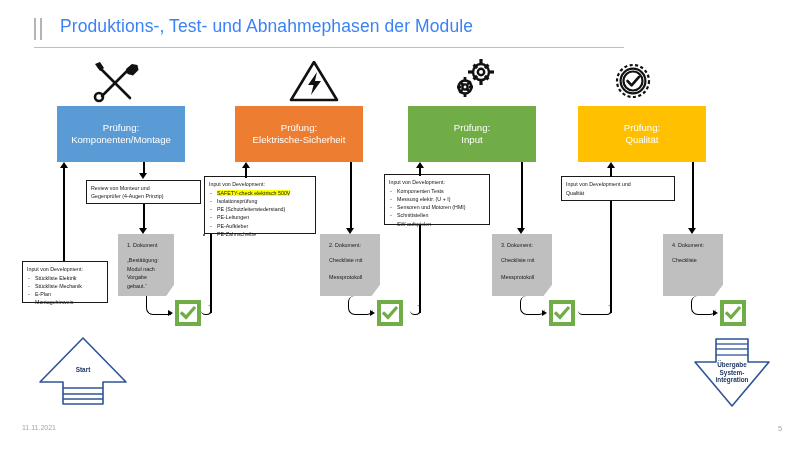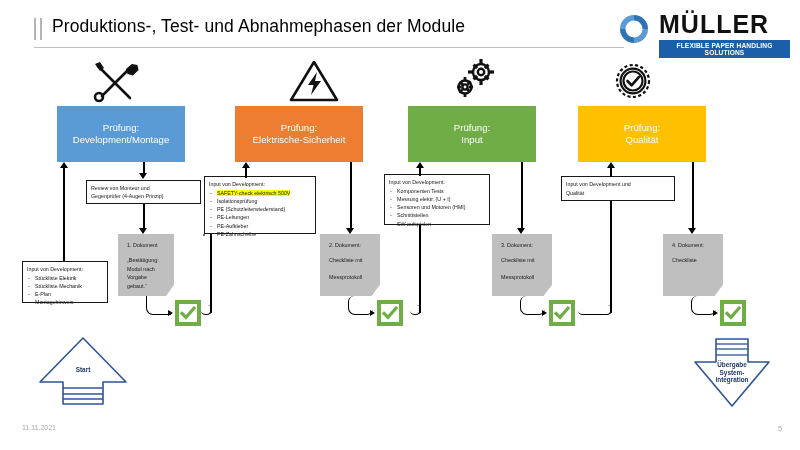--- a/index.html
+++ b/index.html
@@ -10,22 +10,22 @@
     position:relative;
   }
   #slide{position:relative;width:800px;height:450px;overflow:hidden;}
 
   
   .title-bars{position:absolute;left:34px;top:18px;width:10px;height:22px;}
   .title-bars i{display:block;position:absolute;top:0;width:2px;height:22px;background:#b4b4b4;}
   .title-bars i:nth-child(1){left:0;}
   .title-bars i:nth-child(2){left:6px;}
   .page-title{
-    position:absolute;left:52px;top:16px;
-    font-size:17.5px;color:#000000;white-space:nowrap;letter-spacing:.1px;
+    position:absolute;left:60px;top:16px;
+    font-size:17.5px;color:#3b82f6;white-space:nowrap;letter-spacing:.1px;
   }
   .title-rule{position:absolute;left:34px;top:47px;width:590px;height:1px;background:#bfbfbf;}
 
   
   .logo{position:absolute;left:615px;top:9px;width:175px;height:44px;}
   .logo .mark{position:absolute;left:0;top:2px;width:38px;height:36px;}
   .logo .word{position:absolute;left:44px;top:0px;font-size:25px;font-weight:bold;color:#111;letter-spacing:1px;line-height:30px;}
   .logo .tag{
     position:absolute;left:44px;top:31px;width:131px;
     background:#1b5fa8;color:#ffffff;font-size:6.6px;font-weight:bold;
@@ -98,33 +98,20 @@
 
 <div id="slide">
 
   <div class="title-bars">
       <i></i>
       <i></i>
     </div>
   <div class="page-title">Produktions-, Test- und Abnahmephasen der Module</div>
   <div class="title-rule"></div>
 
-  <div class="logo">
-    <div class="mark">
-      <svg width="38" height="36" viewBox="0 0 38 36">
-        <path d="M19 4 A14 14 0 0 1 33 18 L27.5 18 A8.5 8.5 0 0 0 19 9.5 Z" fill="#2E74B5"></path>
-        <path d="M19 32 A14 14 0 0 1 5 18 L10.5 18 A8.5 8.5 0 0 0 19 26.5 Z" fill="#2E74B5"></path>
-        <path d="M33 18 A14 14 0 0 1 19 32 L19 26.5 A8.5 8.5 0 0 0 27.5 18 Z" fill="#5B9BD5"></path>
-        <path d="M5 18 A14 14 0 0 1 19 4 L19 9.5 A8.5 8.5 0 0 0 10.5 18 Z" fill="#5B9BD5"></path>
-        <circle cx="19" cy="18" r="5" fill="#ffffff"></circle>
-      </svg>
-    </div>
-    <div class="word">MÜLLER</div>
-    <div class="tag">FLEXIBLE PAPER HANDLING SOLUTIONS</div>
-  </div>
 
   <div class="topicon" style="left:88px;top:58px;">
     <svg width="54" height="48" viewBox="0 0 54 48">
       <g stroke="#111" stroke-width="2.6" fill="none" stroke-linecap="round">
         <line x1="10" y1="8" x2="42" y2="40"></line>
         <line x1="44" y1="8" x2="14" y2="38"></line>
       </g>
       <path d="M44 6 l-6 5 1.5 5 5.5 1.5 5.5-5.5 -1-5z" fill="#111"></path>
       <circle cx="11" cy="39" r="4" fill="none" stroke="#111" stroke-width="2.6"></circle>
       <path d="M7 6 l5 -2 4 6 -4 3z" fill="#111"></path>
@@ -174,21 +161,21 @@
         <circle cx="24" cy="23" r="12.4"></circle>
         <circle cx="24" cy="23" r="9.5"></circle>
         <path d="M18.5 23 L22.6 27.4 L30 18.8" stroke-width="2.6" stroke-linecap="round" stroke-linejoin="round"></path>
       </g>
     </svg>
   </div>
 
   <div class="phase" style="left:57px;top:106px;width:128px;height:56px;background:#5B9BD5;">
     <div>
       <span>Prüfung:</span>
-      <span>Development/Montage</span>
+      <span>Komponenten/Montage</span>
     </div>
   </div>
 
   <div class="phase" style="left:235px;top:106px;width:128px;height:56px;background:#ED7D31;">
     <div>
       <span>Prüfung:</span>
       <span>Elektrische-Sicherheit</span>
     </div>
   </div>
 

